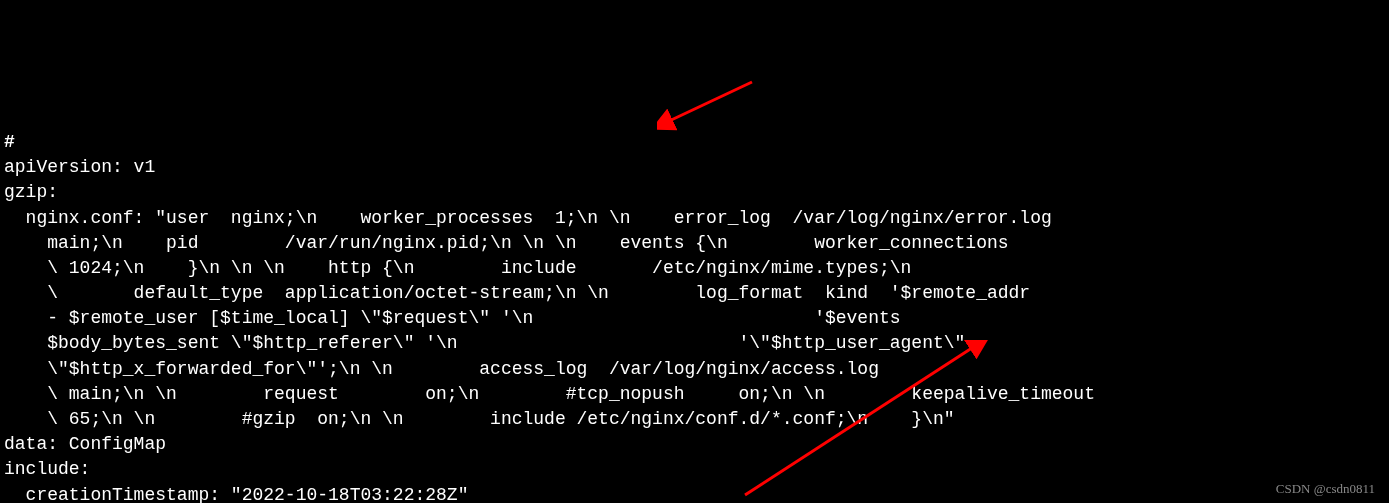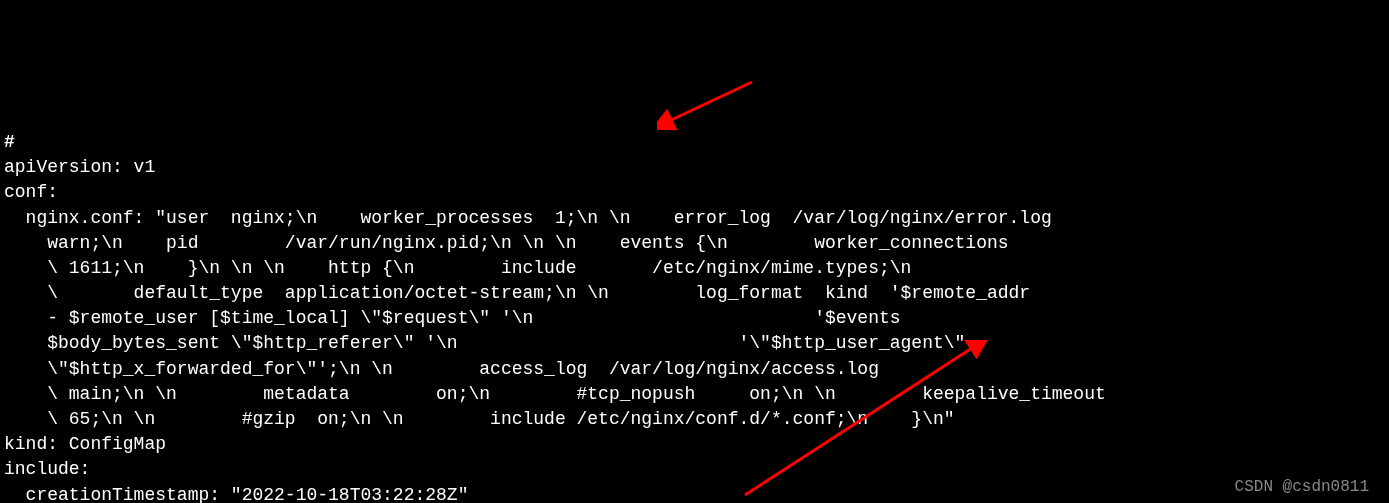--- a/index.html
+++ b/index.html
@@ -22,53 +22,53 @@
     }
     .terminal-content {
       white-space: pre;
       font-family: "Consolas", "Monaco", "Courier New", monospace;
     }
     .prompt-line {
       font-weight: bold;
     }
     .watermark {
       position: absolute;
-      right: 20px;
+      right: 14px;
       bottom: 5px;
       color: #888888;
-      font-size: 16px;
-      font-family: Liberation Mono, monospace;
+      font-size: 13px;
+      font-family: Liberation Serif, serif;
     }
     .arrow {
       position: absolute;
       pointer-events: none;
     }
     .arrow svg {
       display: block;
     }
   </style>
 </head>
 <body>
 
 
 
 <div class="terminal-content">
 <span class="prompt-line">#</span>
 <span>apiVersion: v1</span>
-<span>conf:</span>
+<span>gzip:</span>
 <span>  nginx.conf: "user  nginx;\n    worker_processes  1;\n \n    error_log  /var/log/nginx/error.log</span>
-<span>    warn;\n    pid        /var/run/nginx.pid;\n \n \n    events {\n        worker_connections</span>
-<span>    \ 1611;\n    }\n \n \n    http {\n        include       /etc/nginx/mime.types;\n</span>
+<span>    main;\n    pid        /var/run/nginx.pid;\n \n \n    events {\n        worker_connections</span>
+<span>    \ 1024;\n    }\n \n \n    http {\n        include       /etc/nginx/mime.types;\n</span>
 <span>    \       default_type  application/octet-stream;\n \n        log_format  kind  '$remote_addr</span>
 <span>    - $remote_user [$time_local] \"$request\" '\n                          '$events</span>
 <span>    $body_bytes_sent \"$http_referer\" '\n                          '\"$http_user_agent\"</span>
 <span>    \"$http_x_forwarded_for\"';\n \n        access_log  /var/log/nginx/access.log</span>
-<span>    \ main;\n \n        metadata        on;\n        #tcp_nopush     on;\n \n        keepalive_timeout</span>
+<span>    \ main;\n \n        request        on;\n        #tcp_nopush     on;\n \n        keepalive_timeout</span>
 <span>    \ 65;\n \n        #gzip  on;\n \n        include /etc/nginx/conf.d/*.conf;\n    }\n"</span>
-<span>kind: ConfigMap</span>
+<span>data: ConfigMap</span>
 <span>include:</span>
 <span>  creationTimestamp: "2022-10-18T03:22:28Z"</span>
 
 
 
 
 
 </div>
 
 <div class="arrow" style="left:657px; top:27px;">

